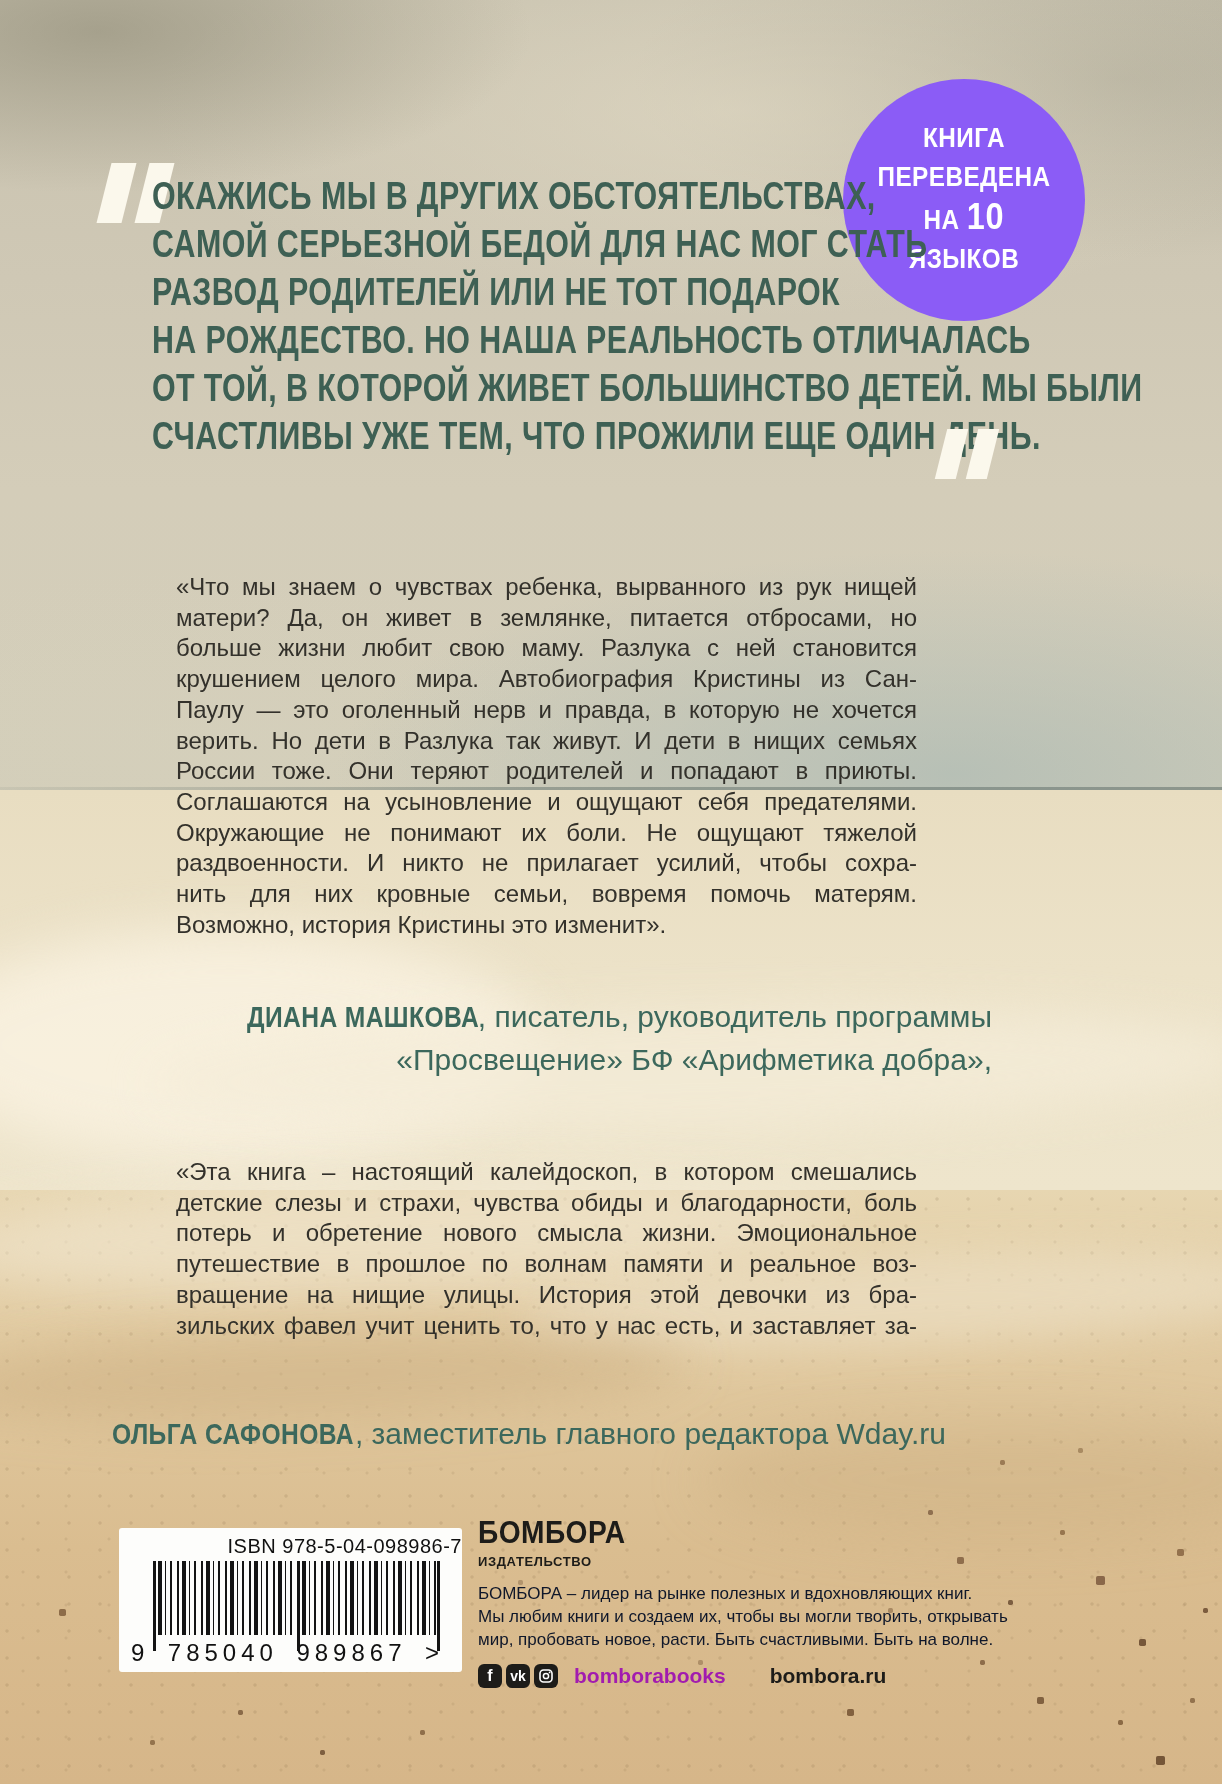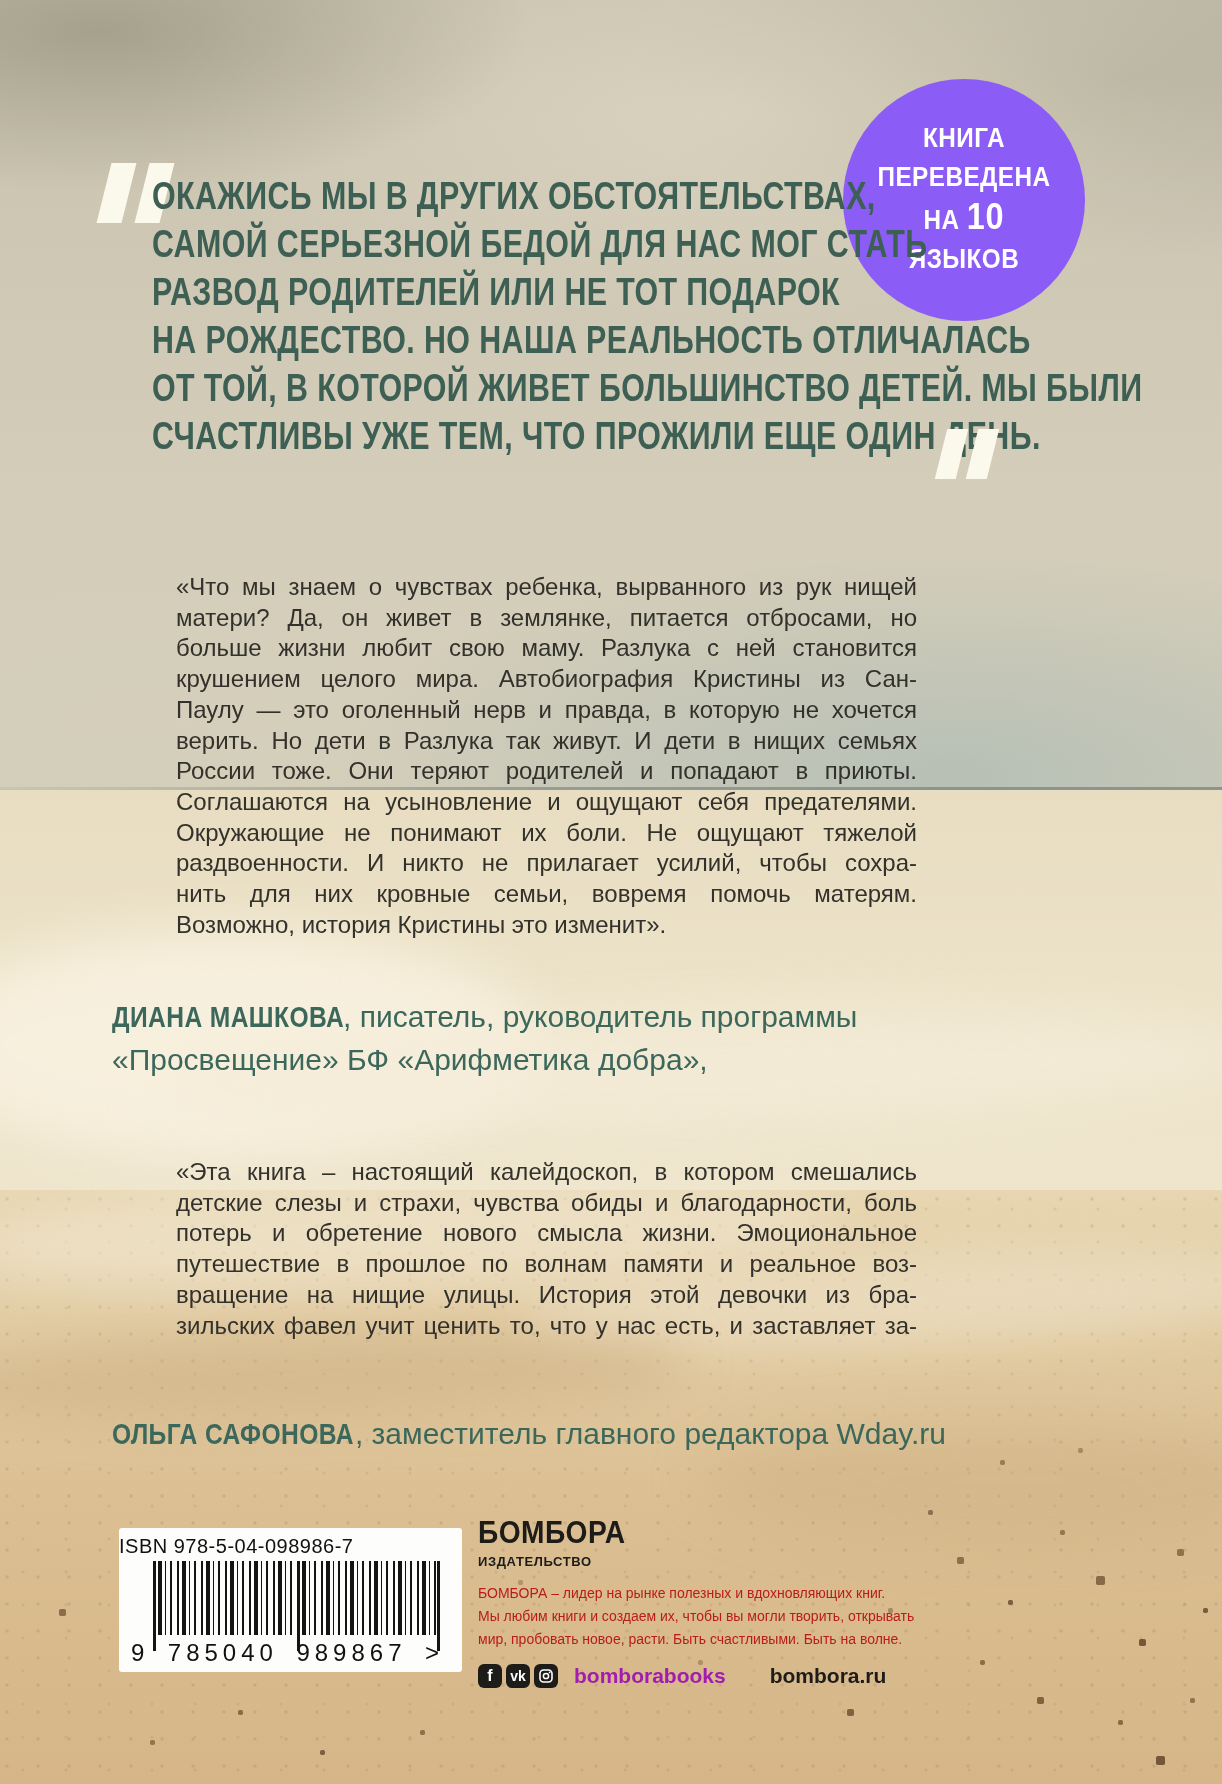--- a/index.html
+++ b/index.html
@@ -64,39 +64,39 @@
   .ql{font-size:38px;font-weight:bold;line-height:48px;white-space:nowrap;
     transform:scaleX(0.8);transform-origin:0 0;letter-spacing:0.5px;}
   
   .rev{position:absolute;left:176px;width:741px;font-size:24px;line-height:30.7px;color:#33312b;}
   .rev1{top:572px;}
   .rev2{top:1157px;}
   .rl{text-align:justify;text-align-last:justify;}
   .rl.end{text-align-last:left;}
   
   .auth{position:absolute;left:112px;color:#3c685c;font-size:30px;line-height:43px;}
-  .auth1{top:995px;width:880px;}
+  .auth1{top:995px;width:880px;text-align:right;}
   .auth2{top:1412px;width:1050px;white-space:nowrap;}
   .auth-name{font-weight:bold;display:inline-block;transform:scaleX(0.82);transform-origin:0 70%;
     margin-right:-52px;letter-spacing:0.5px;}
   
   .isbn-box{position:absolute;left:119px;top:1528px;width:343px;height:144px;background:#fdfdfb;border-radius:3px;
     color:#111;}
-  .isbn-label{text-align:left;font-size:20px;padding-top:7px;letter-spacing:0.5px;}
+  .isbn-label{text-align:right;font-size:20px;padding-top:7px;letter-spacing:0.5px;}
   .bc-wrap{position:relative;margin:3px 22px 0 34px;height:74px;
     background:repeating-linear-gradient(90deg,#141414 0 2px,#fdfdfb 2px 5px,#141414 5px 9px,#fdfdfb 9px 12px,#141414 12px 13px,#fdfdfb 13px 17px,#141414 17px 19px,#fdfdfb 19px 24px);}
   .guard{position:absolute;top:0;width:3px;height:90px;background:#141414;}
   .guard.l{left:0;} .guard.m{left:50%;} .guard.r{right:0;}
   .bc-digits{display:flex;justify-content:space-between;align-items:flex-end;margin:4px 18px 0 12px;
     font-size:24px;font-family:"Liberation Sans",sans-serif;}
   .bc-digits span{letter-spacing:5px;}
   .publisher{position:absolute;left:478px;top:1514px;color:#1d1c19;}
   .pub-name{font-size:32px;font-weight:bold;letter-spacing:0.5px;transform:scaleX(0.88);transform-origin:0 0;}
   .pub-type{font-size:13px;font-weight:bold;letter-spacing:0.6px;margin-top:3px;}
-  .pub-desc{margin-top:13px;font-size:14px;line-height:23px;color:#b91c1c;}
+  .pub-desc{margin-top:13px;font-size:17px;line-height:23px;color:#0f172a;}
   .social-row{margin-top:13px;display:flex;align-items:center;}
   .sq{width:24px;height:24px;background:#1d1c19;border-radius:6px;color:#fff;display:flex;
     align-items:center;justify-content:center;font-weight:bold;margin-right:4px;}
   .sq.fb{font-size:16px;}
   .sq.vk{font-size:14px;letter-spacing:0;}
   .handle{font-size:21px;margin-left:12px;font-weight:bold;color:#a21caf;}
   .site{font-size:21px;margin-left:44px;font-weight:bold;color:#1d1c19;}
 </style>
 </head>
 <body>

